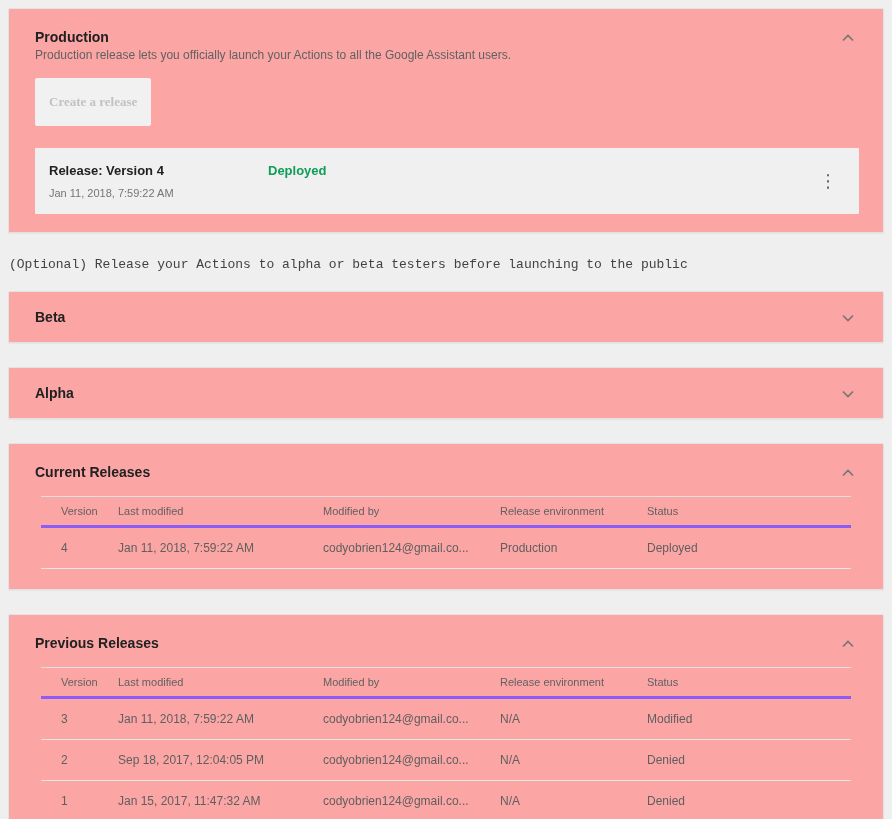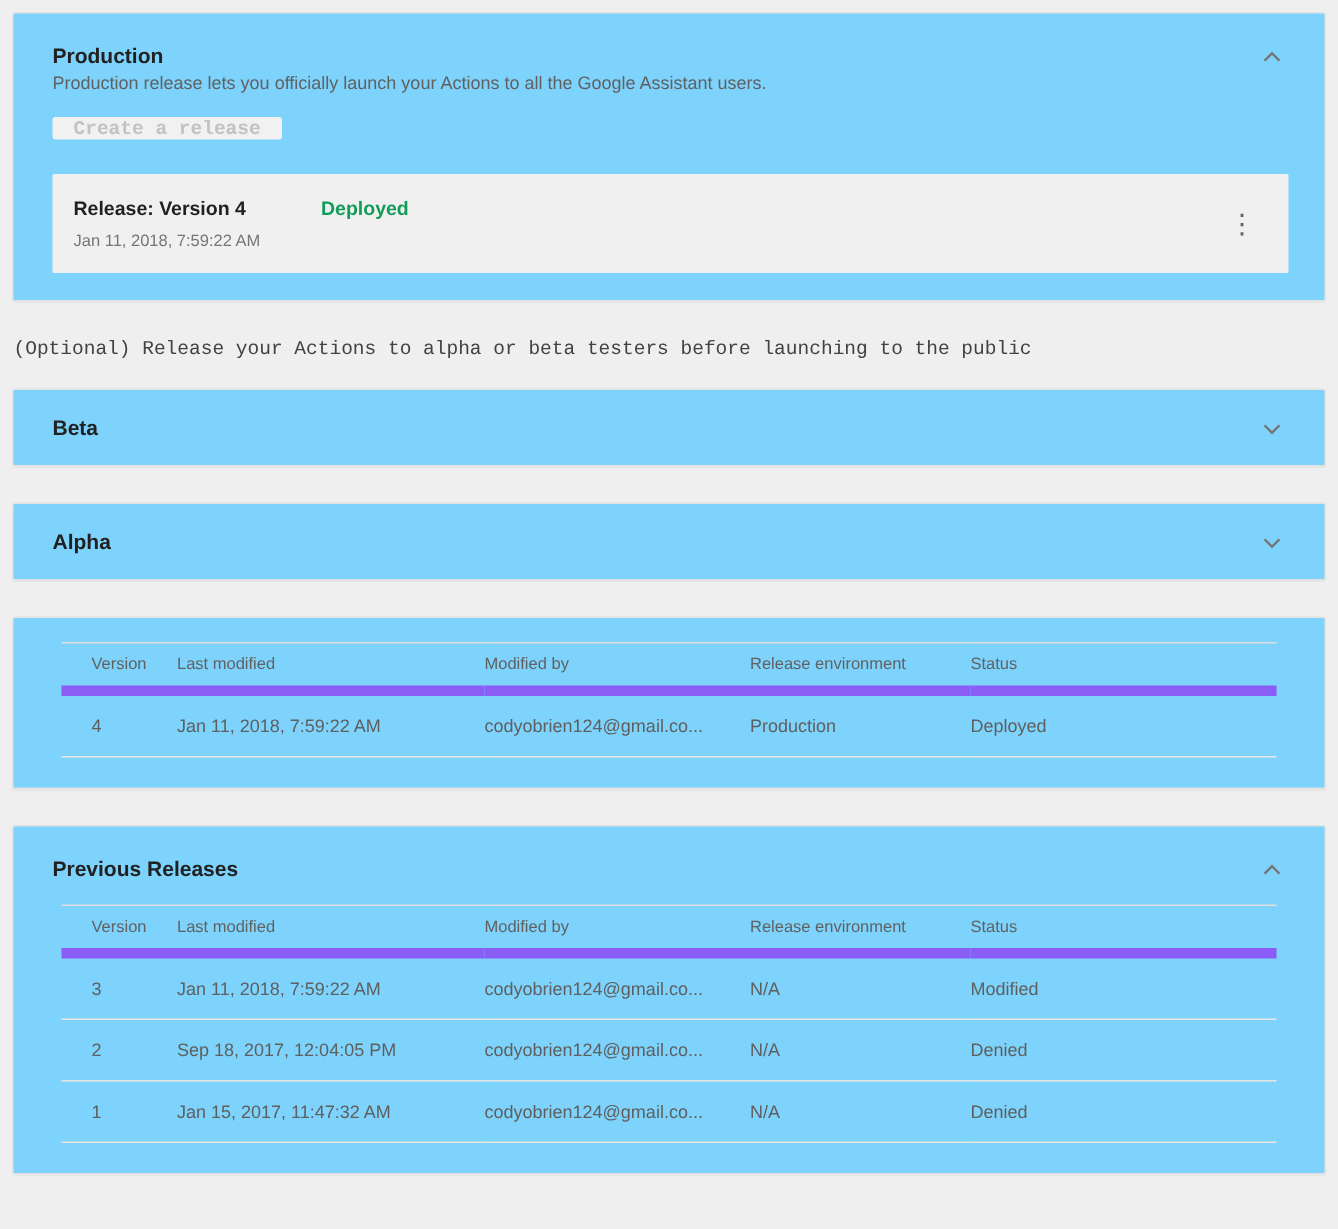--- a/index.html
+++ b/index.html
@@ -7,21 +7,21 @@
   body {
     width: 892px;
     height: 819px;
     background: #efefef;
     font-family: "Liberation Sans", sans-serif;
     color: #212121;
   }
   .page { padding: 8px; }
 
   .card {
-    background: #7dd3fc;
+    background: #fca5a5;
     border: 1px solid #e2e2e2;
     border-radius: 2px;
     box-shadow: 0 1px 1px rgba(0,0,0,0.04);
     margin-bottom: 24px;
   }
   .card:last-child { margin-bottom: 0; }
 
   .card-header {
     display: flex;
     align-items: center;
@@ -45,40 +45,40 @@
     font-size: 12px;
     color: #616161;
   }
 
   .btn-disabled {
     margin: 16px 26px 0 26px;
     border: none;
     border-radius: 2px;
     background: #f1f1f1;
     color: #c2c2c2;
-    font-family: Liberation Mono, monospace;
-    font-size: 13px;
-    font-weight: bold;
-    padding: 0 14px;
+    font-family: Liberation Serif, serif;
+    font-size: 13px;
+    font-weight: bold;
+    padding: 16px 14px;
     cursor: default;
   }
 
   .release-row {
     margin: 22px 24px 18px 26px;
     background: #f0f0f0;
     border-radius: 1px;
     padding: 15px 14px 15px 14px;
     display: flex;
     align-items: center;
     justify-content: space-between;
   }
   .release-line { display: flex; align-items: baseline; }
   .release-name {
     display: inline-block;
-    width: 165px;
+    width: 219px;
     font-size: 13px;
     font-weight: bold;
     color: #212121;
   }
   .release-status {
     font-size: 13px;
     font-weight: bold;
     color: #0f9d58;
   }
   .release-date {
@@ -111,21 +111,21 @@
   .release-table col.c-modified { width: 205px; }
   .release-table col.c-by { width: 177px; }
   .release-table col.c-env { width: 147px; }
   .release-table th {
     text-align: left;
     font-size: 11px;
     font-weight: normal;
     color: #616161;
     padding: 8px 8px 8px 0;
     border-top: 1px solid #e0e0e0;
-    border-bottom: 7px solid #8b5cf6;
+    border-bottom: 3px solid #8b5cf6;
   }
   .release-table td {
     font-size: 12px;
     color: #5f5f5f;
     padding: 13px 8px 13px 0;
     border-bottom: 1px solid #e6e6e6;
     overflow: hidden;
     white-space: nowrap;
     text-overflow: ellipsis;
   }
@@ -178,20 +178,28 @@
       <h2 class="card-title">Alpha</h2>
       <span class="chevron">
         <svg width="14" height="9" viewBox="0 0 14 9">
             <path d="M2 1.5 L7 6.5 L12 1.5" fill="none" stroke="#757575" stroke-width="1.6"></path>
           </svg>
       </span>
     </div>
   </section>
 
   <section class="card">
+    <div class="card-header">
+      <h2 class="card-title">Current Releases</h2>
+      <span class="chevron">
+        <svg width="14" height="9" viewBox="0 0 14 9">
+            <path d="M2 7.5 L7 2.5 L12 7.5" fill="none" stroke="#757575" stroke-width="1.6"></path>
+          </svg>
+      </span>
+    </div>
     <table class="release-table">
       <colgroup>
           <col class="c-version">
           <col class="c-modified">
           <col class="c-by">
           <col class="c-env">
           <col>
         </colgroup>
       <thead>
         <tr>

